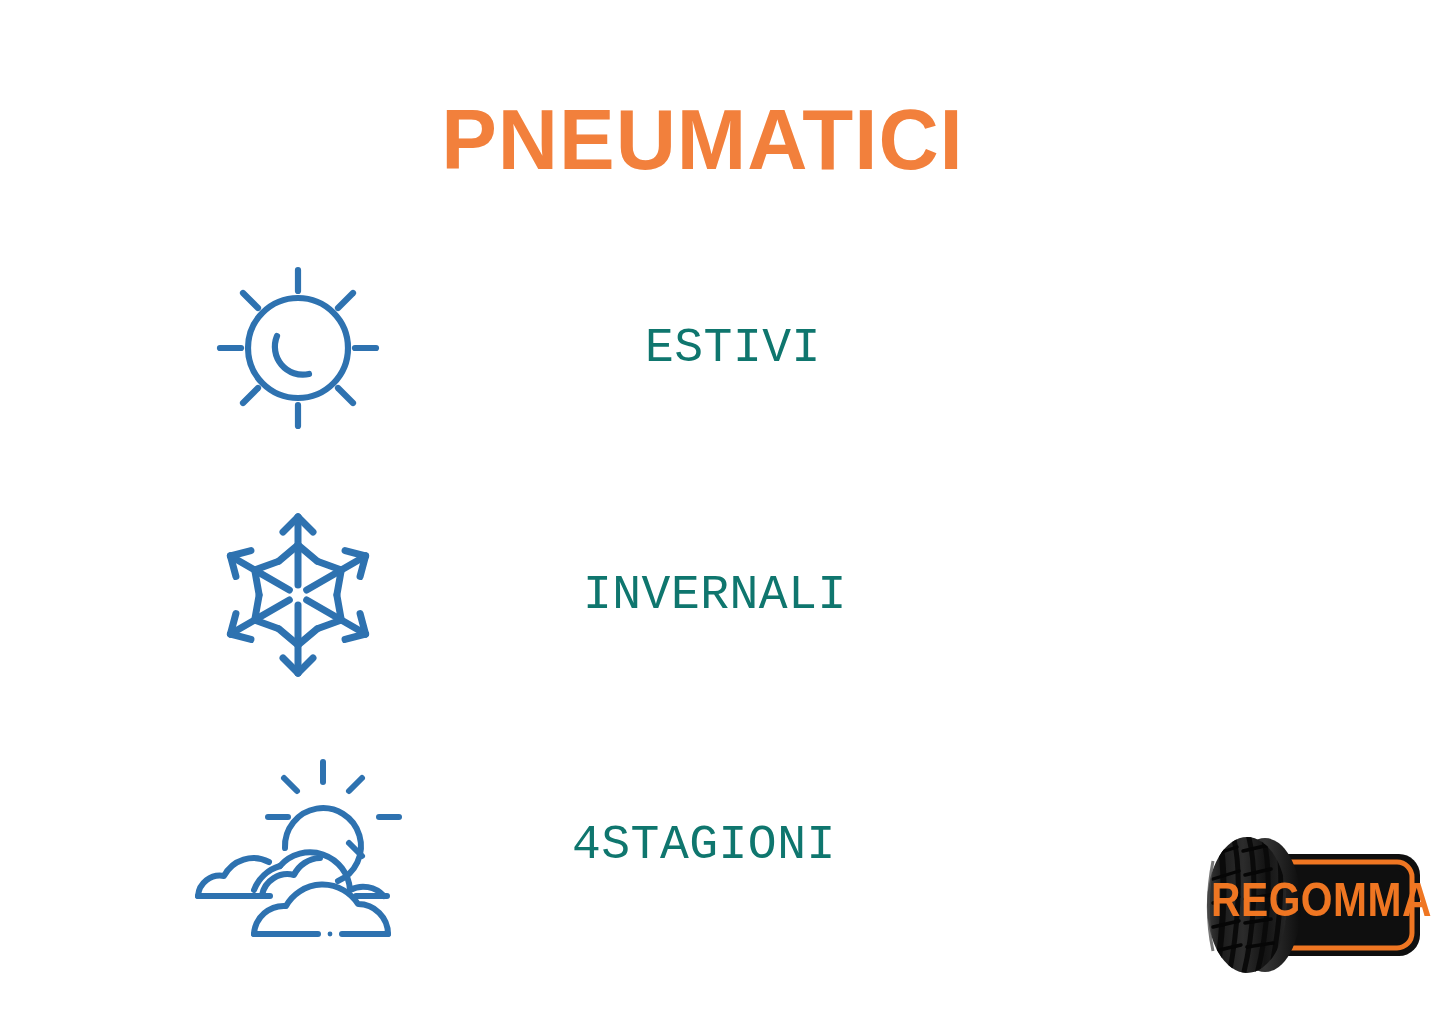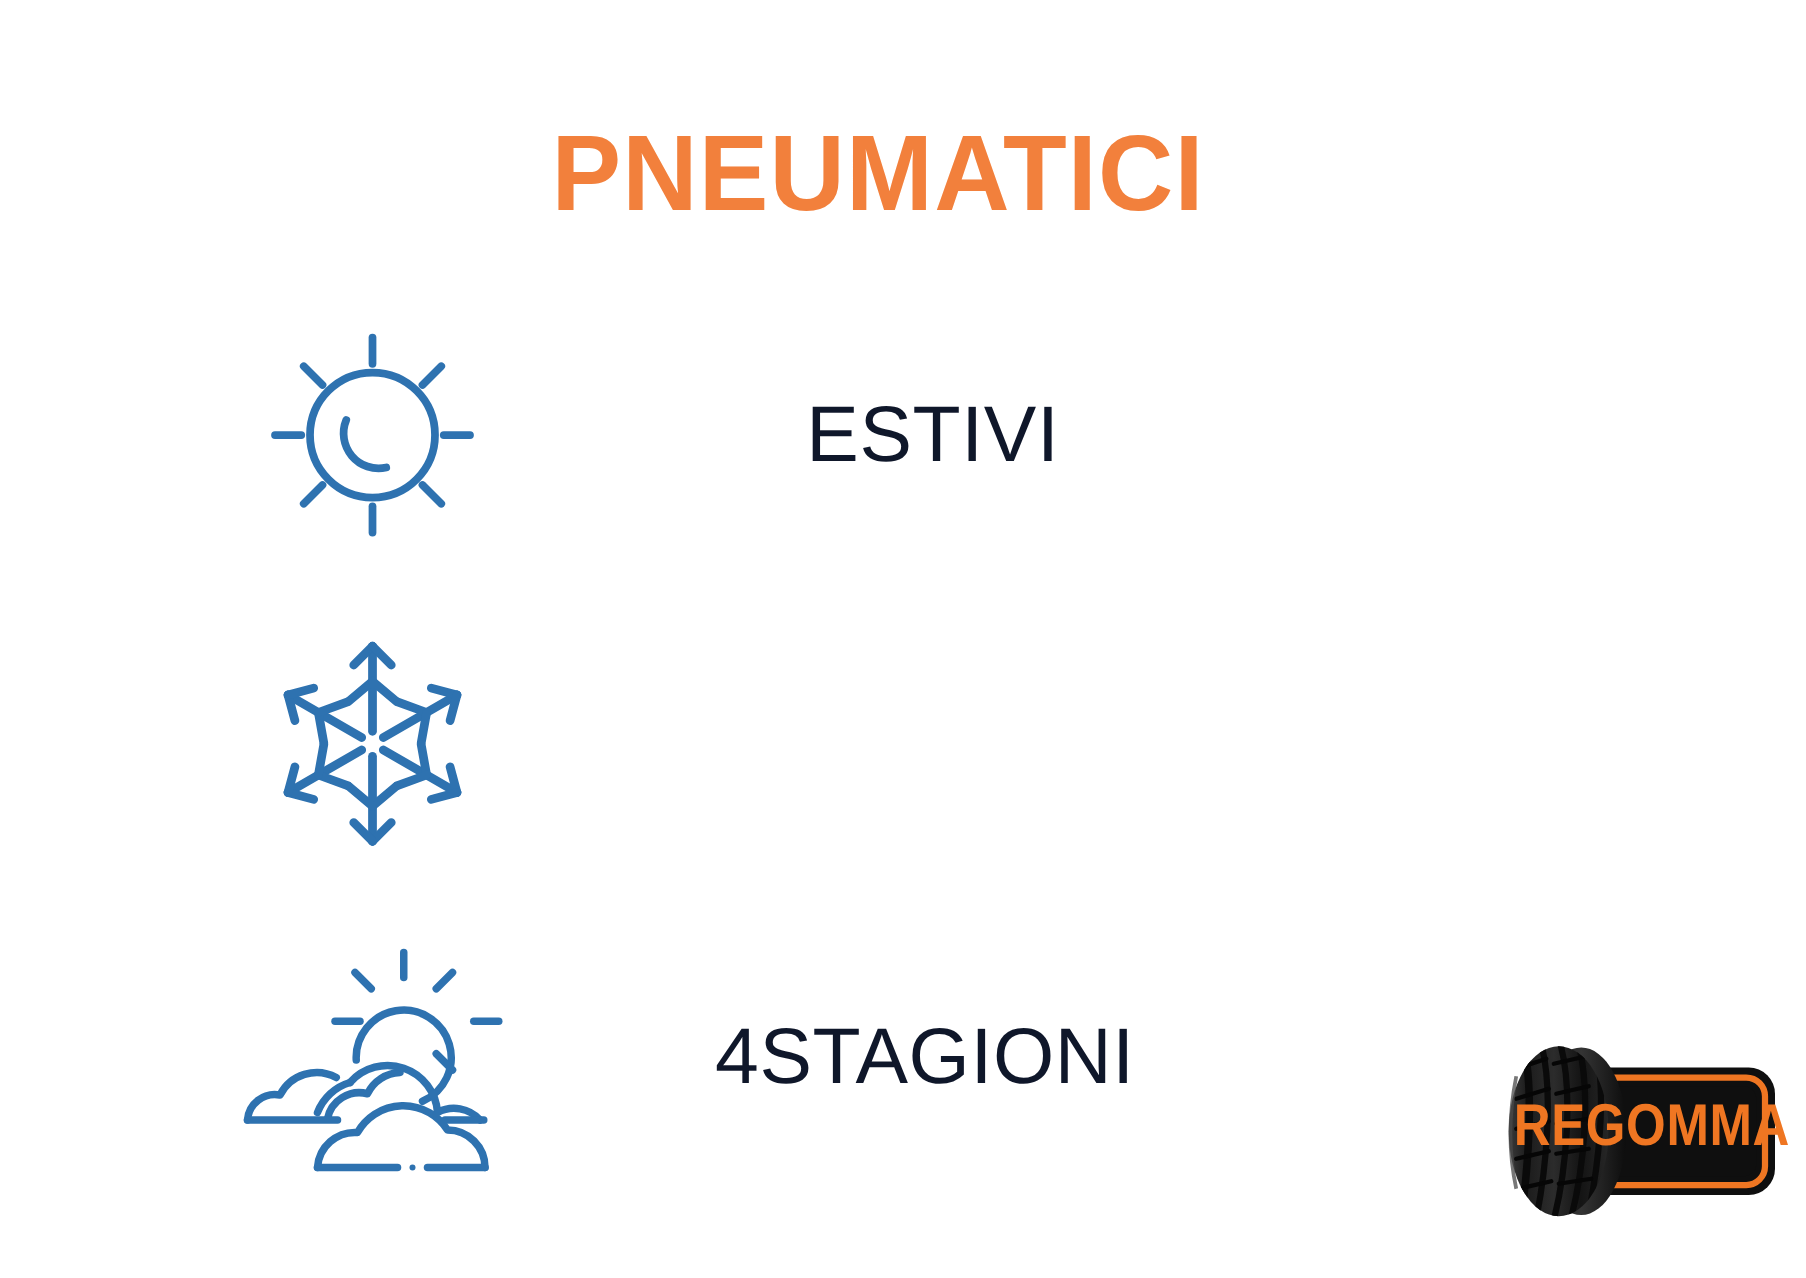--- a/index.html
+++ b/index.html
@@ -62,24 +62,24 @@
     justify-content: center;
   }
   .icon-slot svg { display: block; overflow: visible; }
 
   .row-label {
     position: absolute;
     top: 0;
     height: 200px;
     display: flex;
     align-items: center;
-    color: #0f172a;
-    font-family: Liberation Sans, sans-serif;
+    color: #0f766e;
+    font-family: Liberation Mono, monospace;
     font-weight: 400;
-    font-size: 63px;
+    font-size: 48px;
     letter-spacing: 0.5px;
     white-space: nowrap;
     line-height: 1;
   }
   .label-summer    { left: 645px; }
   .label-winter    { left: 583px; }
   .label-allseason { left: 572px; }
 
   
   .logo {
@@ -170,20 +170,21 @@
               <path d="M0,-78 L-15,-63"></path>
               <path d="M0,-78 L15,-63"></path>
               <path d="M0,-50 L-19,-34"></path>
               <path d="M0,-50 L19,-34"></path>
             </g>
           </g>
         </g>
       </svg>
     </div>
 
+    <div class="row-label label-winter">INVERNALI</div>
   </div>
 
   <div class="row row-allseason">
 
     <div class="icon-slot">
       <svg width="216" height="190" viewBox="0 0 216 190" aria-hidden="true">
         <g fill="none" stroke="#2E72B0" stroke-width="6" stroke-linecap="round" stroke-linejoin="round">
 
           <path d="M95 98
                    A 38 38 0 1 1 148 131"></path>

